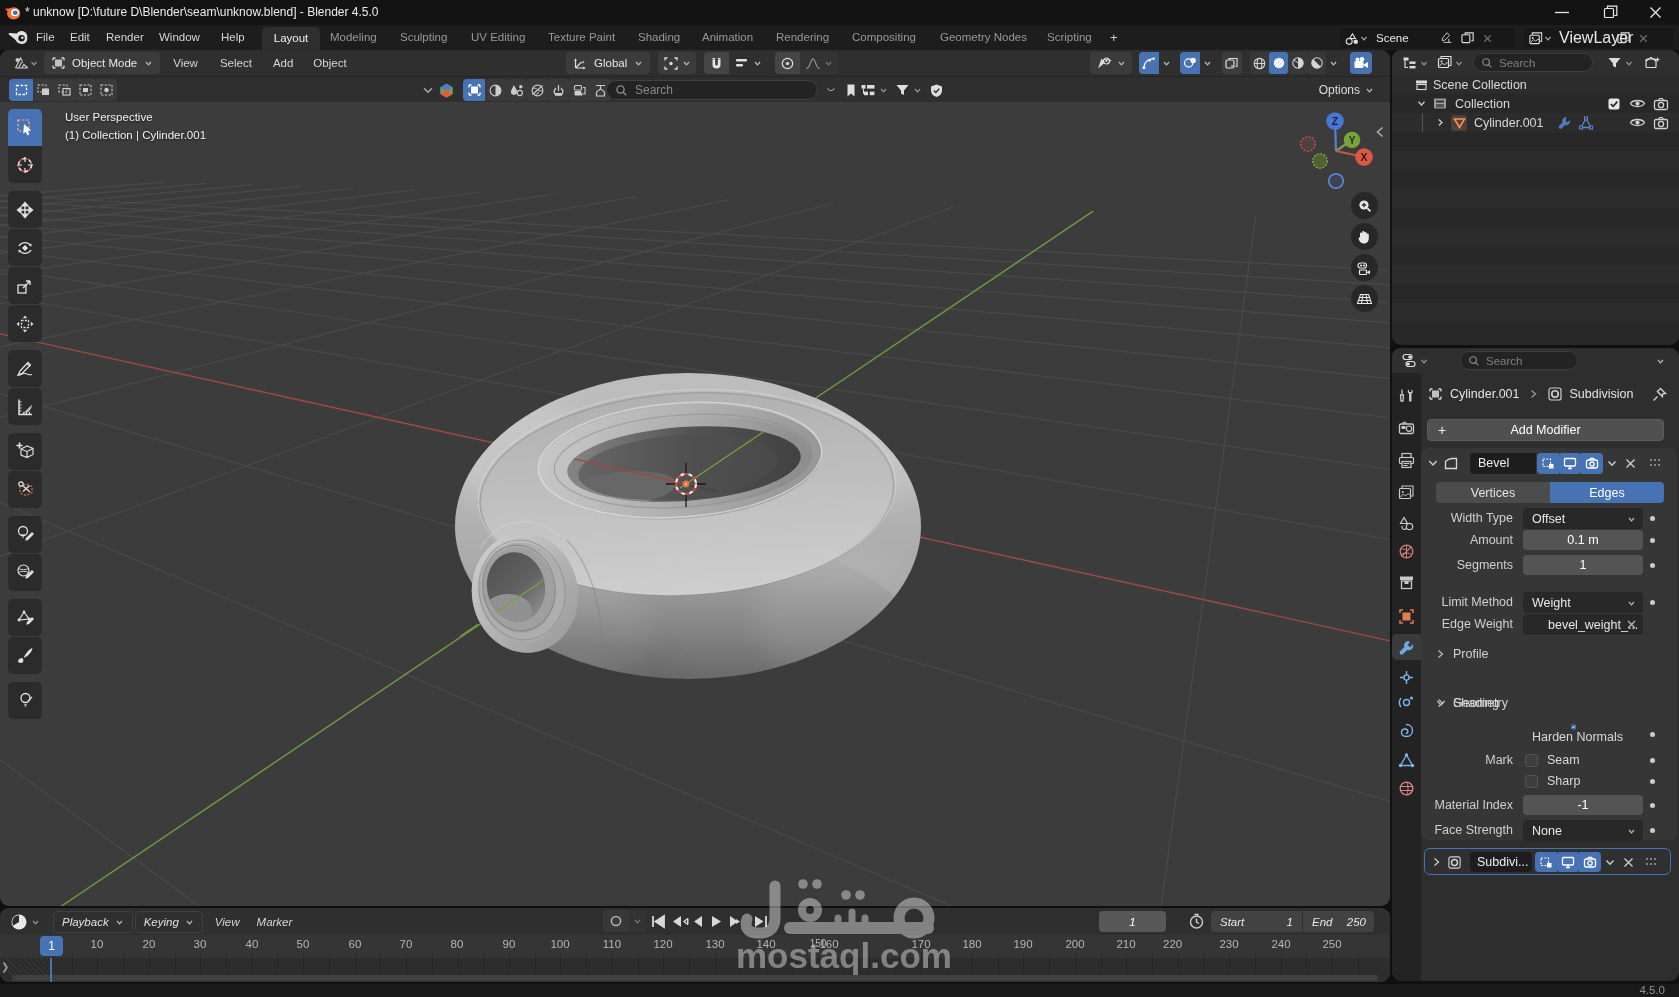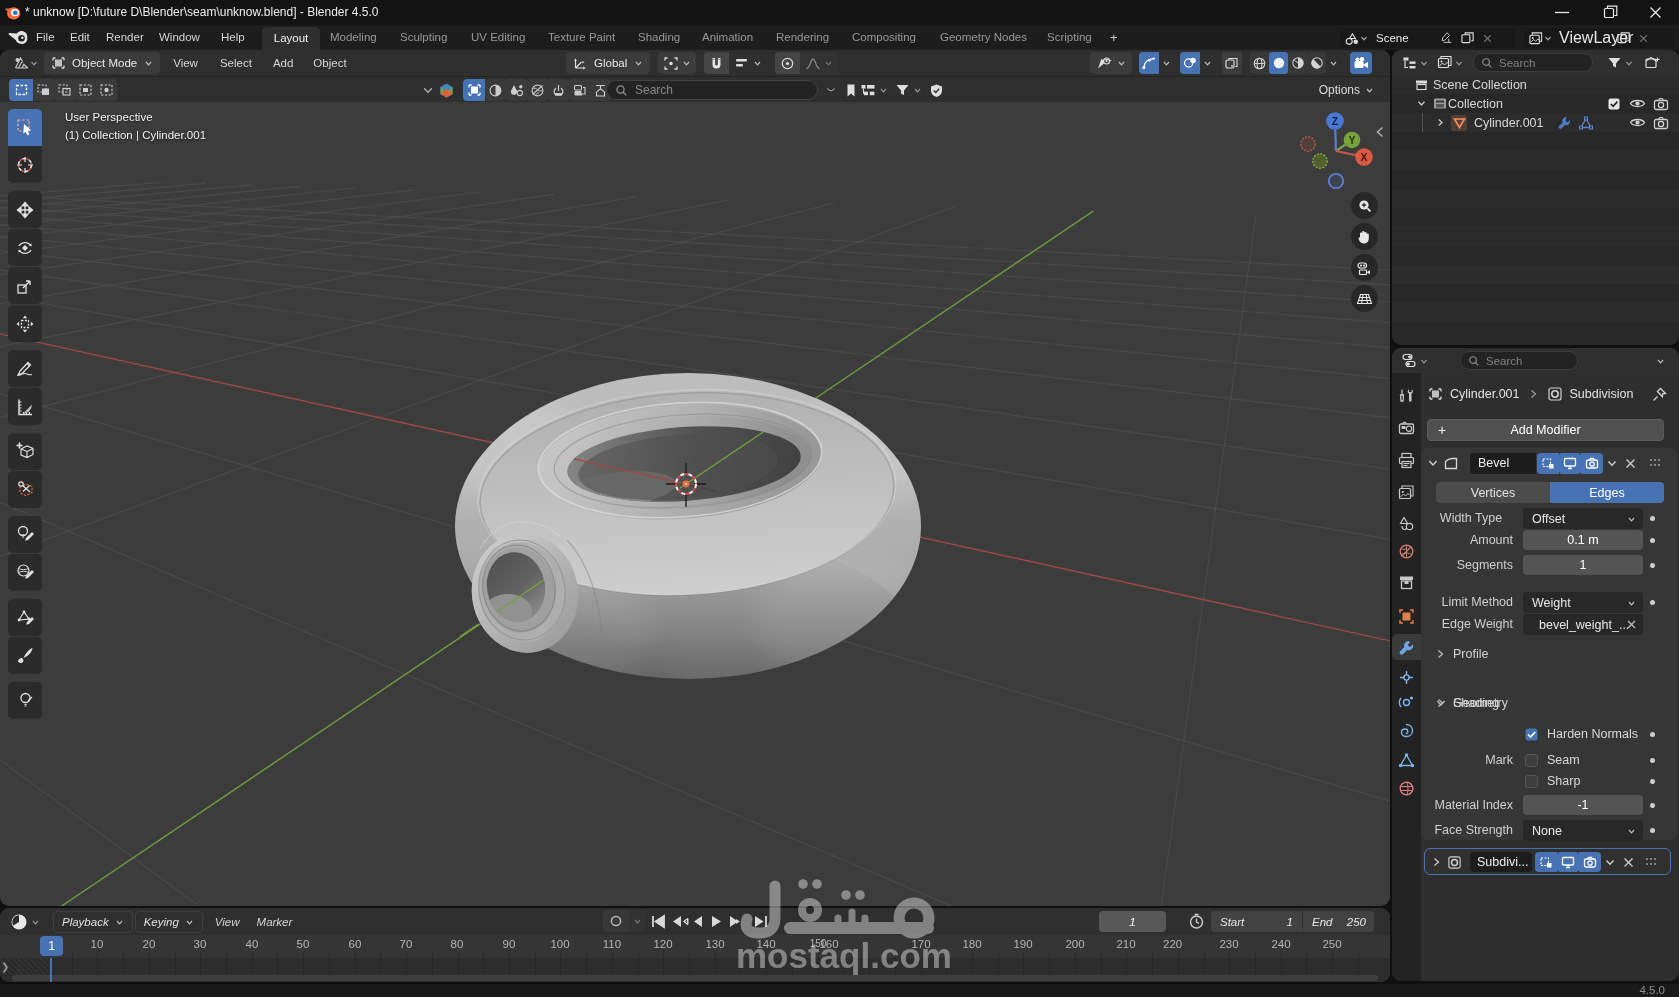--- a/index.html
+++ b/index.html
@@ -875,21 +875,21 @@
     </div>
     <div class="row abs" style="left:25px;top:19px;height:19px;">
       <svg width="9" height="9" viewBox="0 0 9 9">
           <path d="M1.5 2.8 l3 3.2 3-3.2" fill="none" stroke="#ccc" stroke-width="1.3"></path>
         </svg>
       <svg width="16" height="15" viewBox="0 0 16 15" style="margin-left:6px;">
           <rect x="2" y="2.5" width="12" height="10" rx="1" fill="#9b9b9b"></rect>
           <rect x="4" y="4.5" width="8" height="2" fill="#333"></rect>
           <rect x="4" y="8" width="8" height="3.5" fill="#555"></rect>
         </svg>
-      <span style="">Collection</span>
+      <span style="margin-left:7px;">Collection</span>
     </div>
     <div class="row abs" style="right:10px;top:19px;height:19px;">
       <svg width="14" height="14" viewBox="0 0 14 14">
           <rect x="1.5" y="1.5" width="11" height="11" rx="2" fill="#e5e5e5"></rect>
           <path d="M3.8 7 l2.3 2.3 L10.4 4.6" fill="none" stroke="#222" stroke-width="1.6"></path>
         </svg>
       <svg width="17" height="13" viewBox="0 0 17 13" style="margin-left:8px;">
           <path d="M1.5 6.5 C4 2.5 13 2.5 15.5 6.5 C13 10.5 4 10.5 1.5 6.5z" fill="none" stroke="#d0d0d0" stroke-width="1.3"></path>
           <circle cx="8.5" cy="6.5" r="2.1" fill="#d0d0d0"></circle>
         </svg>
@@ -1092,21 +1092,21 @@
         <circle cx="11" cy="3" r="1.1" fill="#999"></circle>
         <circle cx="3" cy="8" r="1.1" fill="#999"></circle>
         <circle cx="7" cy="8" r="1.1" fill="#999"></circle>
         <circle cx="11" cy="8" r="1.1" fill="#999"></circle>
       </svg>
   </div>
   <div class="row abs" style="left:44px;top:134px;width:228px;height:21px;font-size:12.5px;">
     <div class="btn" style="flex:1;height:21px;background:#4c4c4c;border-radius:4px 0 0 4px;color:#e2e2e2;">Vertices</div>
     <div class="btn" style="flex:1;height:21px;background:#4772b3;border-radius:0 4px 4px 0;color:#fff;">Edges</div>
   </div>
-  <div class="abs" style="left:0;top:160px;width:121px;height:21px;text-align:center;color:#cfcfcf;line-height:21px;padding-left:37px;">Width Type</div>
+  <div class="abs" style="left:0;top:160px;width:121px;height:21px;text-align:right;color:#cfcfcf;line-height:21px;padding-left:37px;">Width Type</div>
   <div class="row abs" style="left:131px;top:160px;width:120px;height:21px;background:#282828;border-radius:4px;">
       <span style="margin-left:9px;color:#e8e8e8;">Offset</span>
       <svg width="9" height="8" viewBox="0 0 8 8" style="position:absolute;right:7px;">
         <path d="M1.5 3 l2.5 2.8 L6.5 3" fill="none" stroke="#bbb" stroke-width="1.2"></path>
       </svg>
     </div>
   <div class="abs" style="left:258px;top:168px;width:5px;height:5px;background:#ccc;border-radius:50%;"></div>
   <div class="abs" style="left:0;top:182px;width:121px;height:21px;text-align:right;color:#cfcfcf;line-height:21px;">Amount</div>
   <div class="btn abs" style="left:131px;top:182px;width:120px;height:20px;background:#545454;color:#fff;">0.1 m</div>
   <div class="abs" style="left:258px;top:190px;width:5px;height:5px;background:#ccc;border-radius:50%;"></div>
@@ -1116,21 +1116,21 @@
   <div class="abs" style="left:0;top:244px;width:121px;height:21px;text-align:right;color:#cfcfcf;line-height:21px;">Limit Method</div>
   <div class="row abs" style="left:131px;top:244px;width:120px;height:21px;background:#282828;border-radius:4px;">
       <span style="margin-left:9px;color:#e8e8e8;">Weight</span>
       <svg width="9" height="8" viewBox="0 0 8 8" style="position:absolute;right:7px;">
         <path d="M1.5 3 l2.5 2.8 L6.5 3" fill="none" stroke="#bbb" stroke-width="1.2"></path>
       </svg>
     </div>
   <div class="abs" style="left:258px;top:252px;width:5px;height:5px;background:#ccc;border-radius:50%;"></div>
   <div class="abs" style="left:0;top:266px;width:121px;height:21px;text-align:right;color:#cfcfcf;line-height:21px;">Edge Weight</div>
   <div class="row abs" style="left:131px;top:266px;width:120px;height:21px;background:#282828;border-radius:4px;">
-      <span style="margin-left:16px;color:#e8e8e8;">bevel_weight_...</span>
+      <span style="margin-left:25px;color:#e8e8e8;">bevel_weight_...</span>
       <svg width="11" height="11" viewBox="0 0 11 11" style="position:absolute;right:6px;">
         <path d="M2 2 l7 7 M9 2 l-7 7" stroke="#bbb" stroke-width="1.3"></path>
       </svg>
     </div>
   <div class="row abs" style="left:44px;top:297px;height:18px;color:#d2d2d2;">
       <svg width="9" height="10" viewBox="0 0 9 10">
         <path d="M2.5 1.5 l4 3.5 -4 3.5" fill="none" stroke="#bbb" stroke-width="1.3"></path>
       </svg>
       <span style="margin-left:8px;">Profile</span>
     </div>
@@ -1139,21 +1139,21 @@
         <path d="M2.5 1.5 l4 3.5 -4 3.5" fill="none" stroke="#bbb" stroke-width="1.3"></path>
       </svg>
       <span style="margin-left:8px;">Geometry</span>
     </div>
   <div class="row abs" style="left:44px;top:346px;height:18px;color:#d2d2d2;">
       <svg width="10" height="10" viewBox="0 0 9 9">
         <path d="M1.2 2.8 l3.3 3.4 3.3-3.4" fill="none" stroke="#bbb" stroke-width="1.3"></path>
       </svg>
       <span style="margin-left:7px;">Shading</span>
     </div>
-  <div class="row abs" style="left:132px;top:376px;height:20px;">
+  <div class="row abs" style="left:132px;top:376px;height:20px;flex-direction:column;">
     <svg width="15" height="15" viewBox="0 0 15 15">
         <rect x="1.5" y="1.5" width="12" height="12" rx="2.5" fill="#4772b3"></rect>
         <path d="M4 7.5 l2.5 2.5 L11.2 5" fill="none" stroke="#fff" stroke-width="1.7"></path>
       </svg>
     <span style="margin-left:8px;color:#d8d8d8;">Harden Normals</span>
   </div>
   <div class="abs" style="left:258px;top:384px;width:5px;height:5px;background:#ccc;border-radius:50%;"></div>
   <div class="abs" style="left:0;top:402px;width:121px;height:20px;text-align:right;color:#cfcfcf;line-height:20px;">Mark</div>
   <div class="row abs" style="left:132px;top:402px;height:20px;">
     <svg width="15" height="15" viewBox="0 0 15 15">

